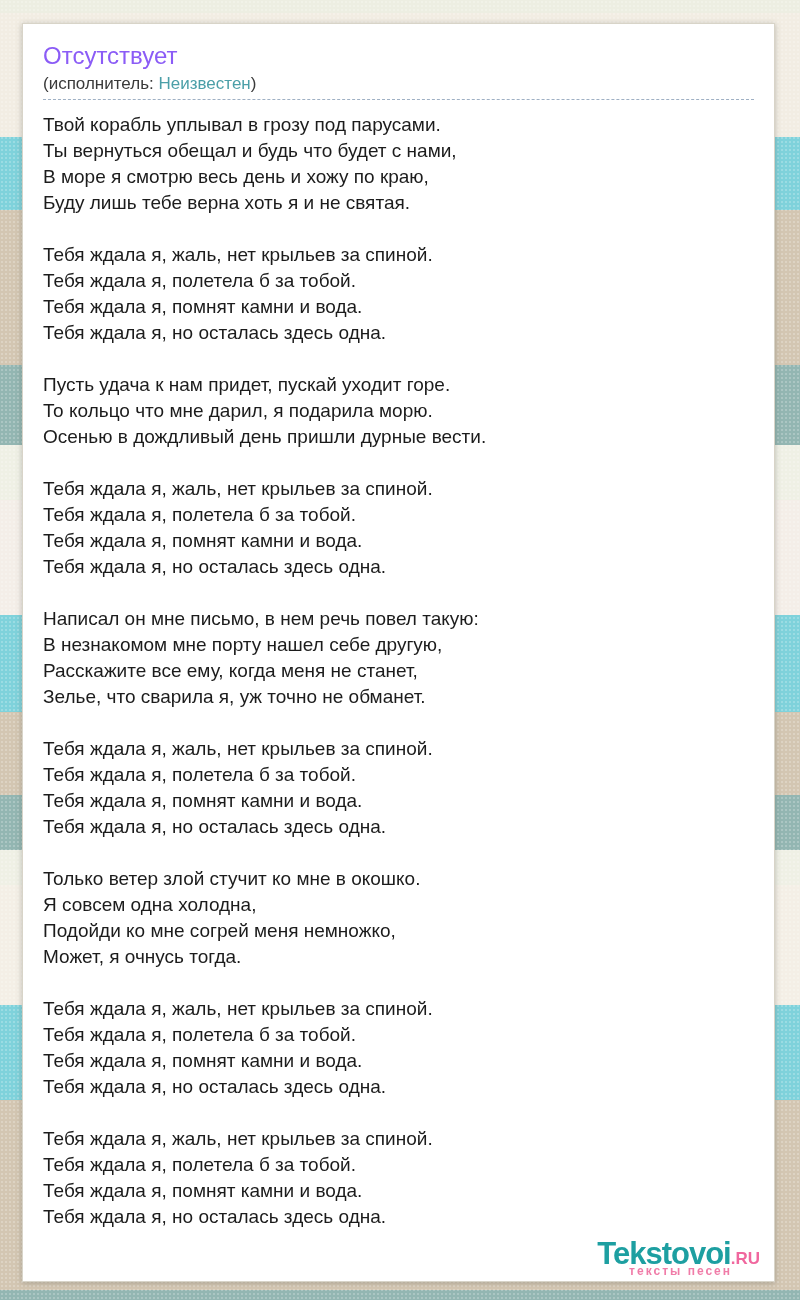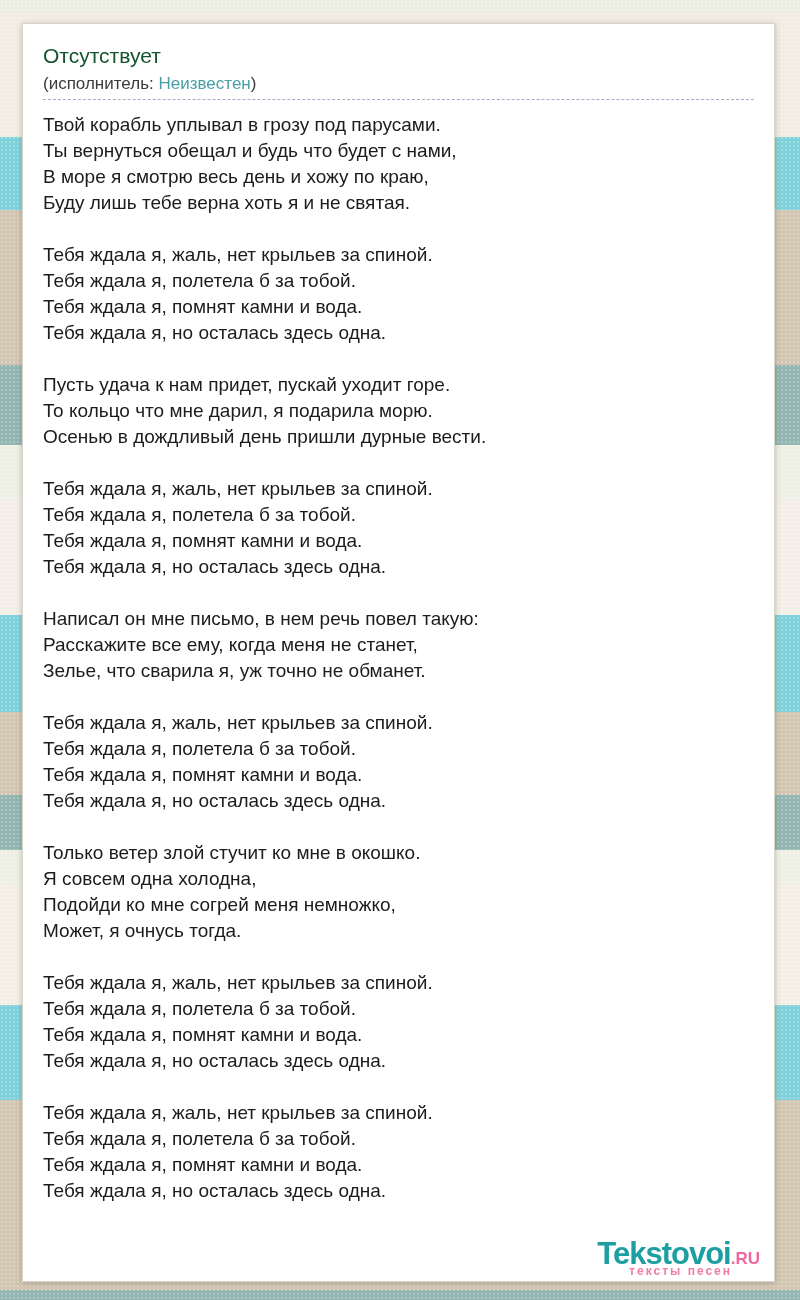--- a/index.html
+++ b/index.html
@@ -44,24 +44,24 @@
     border: 1px solid #d8d4c8;
     box-shadow: 0 1px 6px rgba(90, 90, 80, 0.35);
     padding: 12px 20px 0 20px;
   }
   .header {
     border-bottom: 1px dashed #9fb0c4;
     padding-bottom: 5px;
   }
   .page-title {
     margin: 5px 0 0 0;
-    font-size: 21px;
+    font-size: 24px;
     font-weight: 400;
     line-height: 29px;
-    color: #14532d;
+    color: #8b5cf6;
   }
   .artist-line {
     font-size: 17px;
     line-height: 21px;
     color: #3a3a3a;
     margin-top: 3px;
   }
   .artist-link {
     color: #4b9fa8;
     text-decoration: none;
@@ -134,20 +134,21 @@
         <div class="line">Осенью в дождливый день пришли дурные вести.</div>
       </div>
       <div class="stanza">
         <div class="line">Тебя ждала я, жаль, нет крыльев за спиной.</div>
         <div class="line">Тебя ждала я, полетела б за тобой.</div>
         <div class="line">Тебя ждала я, помнят камни и вода.</div>
         <div class="line">Тебя ждала я, но осталась здесь одна.</div>
       </div>
       <div class="stanza">
         <div class="line">Написал он мне письмо, в нем речь повел такую:</div>
+        <div class="line">В незнакомом мне порту нашел себе другую,</div>
         <div class="line">Расскажите все ему, когда меня не станет,</div>
         <div class="line">Зелье, что сварила я, уж точно не обманет.</div>
       </div>
       <div class="stanza">
         <div class="line">Тебя ждала я, жаль, нет крыльев за спиной.</div>
         <div class="line">Тебя ждала я, полетела б за тобой.</div>
         <div class="line">Тебя ждала я, помнят камни и вода.</div>
         <div class="line">Тебя ждала я, но осталась здесь одна.</div>
       </div>
       <div class="stanza">

